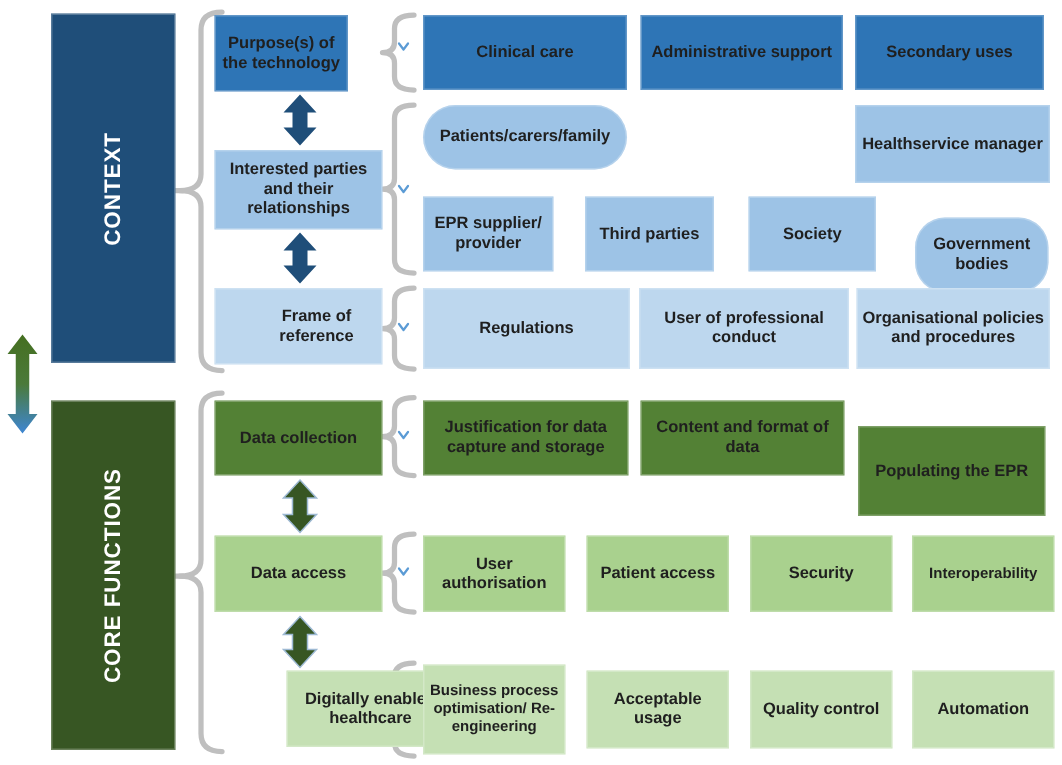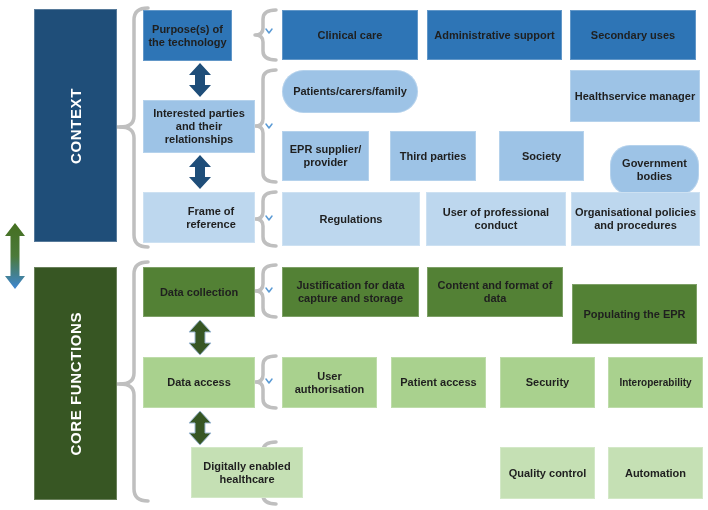--- a/index.html
+++ b/index.html
@@ -111,16 +111,18 @@
 
   <div class="box c-midgreen" style="left:282px; top:267px; width:137px; height:50px;">Justification for data capture and storage</div>
   <div class="box c-midgreen" style="left:427px; top:267px; width:136px; height:50px;">Content and format of data</div>
   <div class="box c-midgreen" style="left:572px; top:284px; width:125px; height:60px;">Populating the EPR</div>
 
   <div class="box c-lightgreen" style="left:282px; top:357px; width:95px; height:51px;">User authorisation</div>
   <div class="box c-lightgreen" style="left:391px; top:357px; width:95px; height:51px;">Patient access</div>
   <div class="box c-lightgreen" style="left:500px; top:357px; width:95px; height:51px;">Security</div>
   <div class="box c-lightgreen small" style="left:608px; top:357px; width:95px; height:51px;">Interoperability</div>
 
+  <div class="box c-palegreen small" style="left:282px; top:443px; width:95px; height:60px;">Business process optimisation/ Re-engineering</div>
+  <div class="box c-palegreen" style="left:391px; top:447px; width:95px; height:52px;">Acceptable usage</div>
   <div class="box c-palegreen" style="left:608px; top:447px; width:95px; height:52px;">Automation</div>
   <div class="box c-palegreen" style="left:500px; top:447px; width:95px; height:52px;">Quality control</div>
 
 </div>
 
 </body></html>

